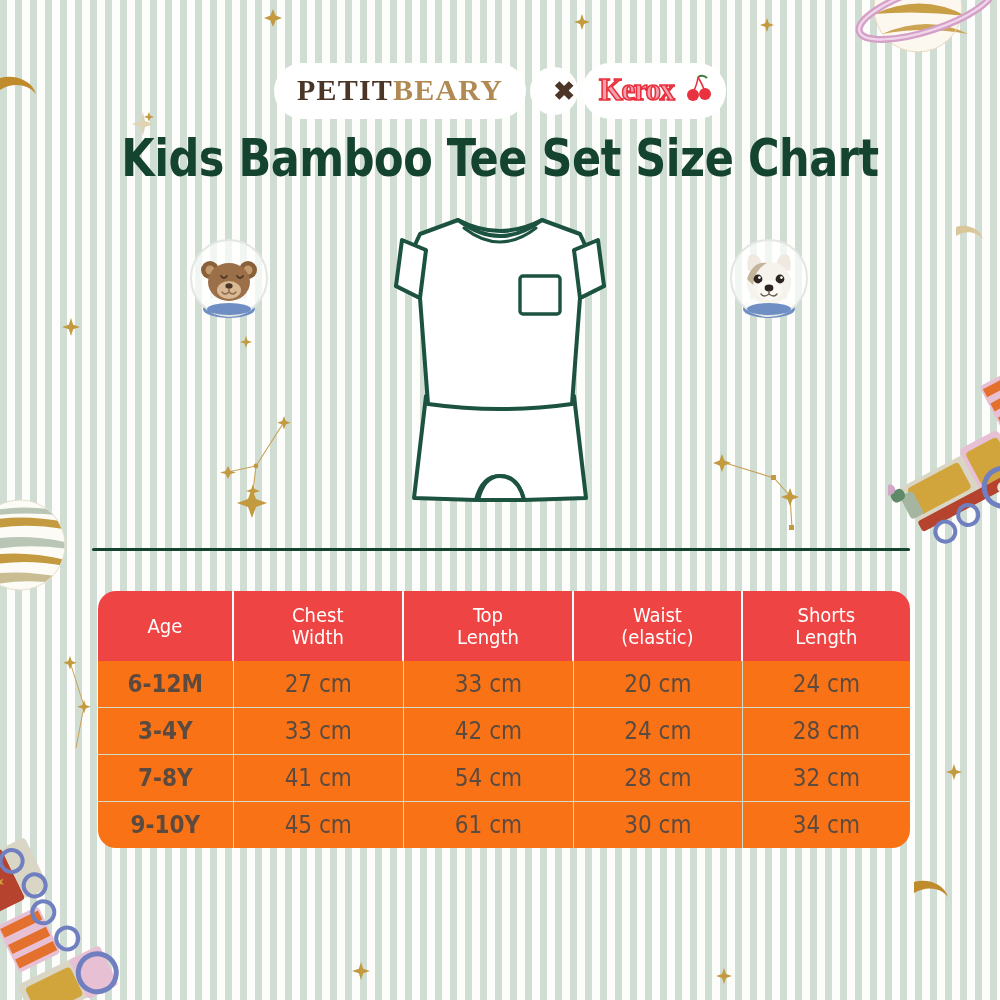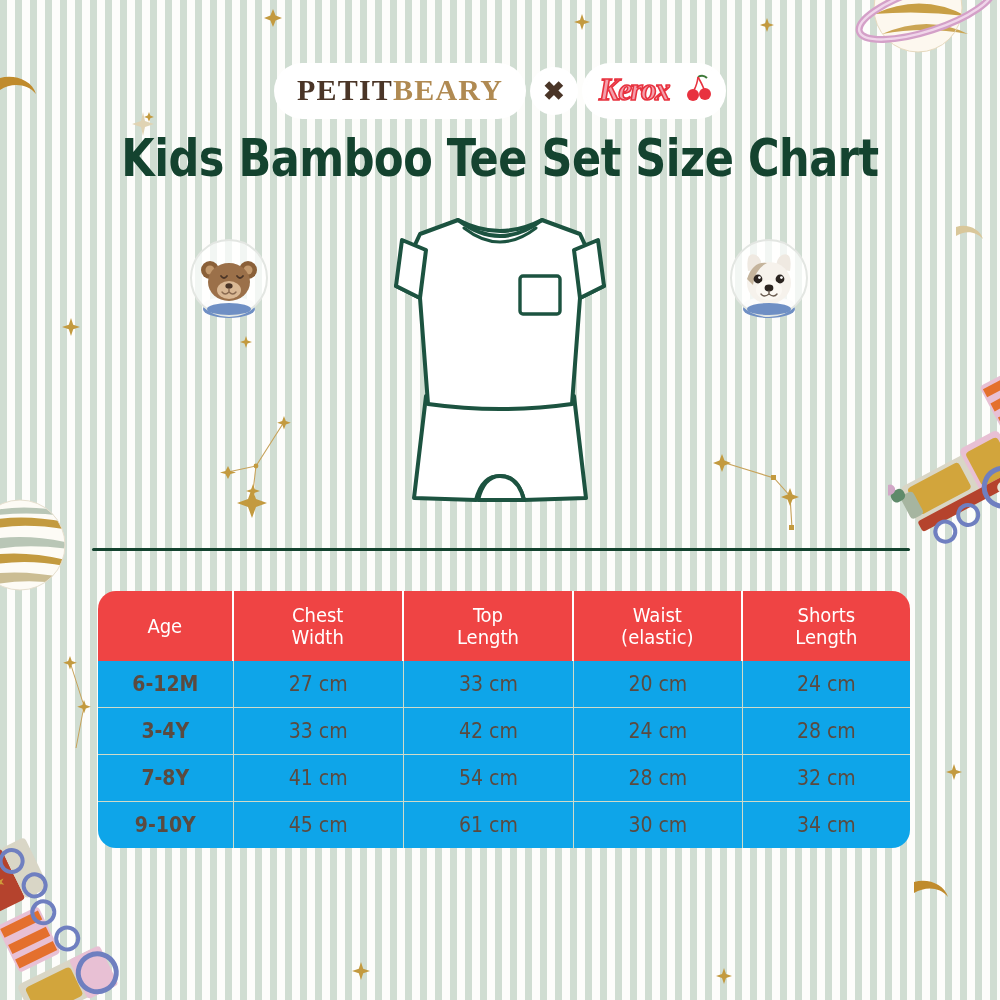--- a/index.html
+++ b/index.html
@@ -20,38 +20,38 @@
 
   .deco{position:absolute;pointer-events:none;}
 
   
   #logo-row{
     position:absolute;left:0;right:0;top:62px;height:58px;
     display:flex;align-items:center;justify-content:center;gap:10px;
   }
   .badge{
     background:#ffffff;border-radius:26px;
-    display:flex;align-items:center;justify-content:center;
+    display:flex;align-items:center;justify-content:flex-end;
     box-shadow:0 0 0 3px #ffffff;
   }
   #petitbeary-badge{padding:4px 20px 6px 20px;height:40px;}
   #petitbeary-text{
     font-family:"Liberation Serif", serif;
     font-weight:bold;font-size:30px;letter-spacing:1.2px;white-space:nowrap;
     line-height:1;
   }
   #petitbeary-text .p1{color:#4a3527;}
   #petitbeary-text .p2{color:#b08a52;}
   #cross-badge{width:42px;height:42px;border-radius:50%;}
   #cross-mark{color:#4a3527;font-size:26px;font-weight:bold;line-height:1;}
   #kerox-badge{padding:3px 14px;height:44px;}
   #kerox-wrap{position:relative;width:110px;height:38px;}
   #kerox-text{
     font-family:"Liberation Serif", serif;
-    font-style:italic;font-weight:bold;font-size:31px;
+    font-weight:bold;font-size:31px;
     color:#f4a0ac;
     -webkit-text-stroke:1.6px #e8323f;
     letter-spacing:-1.5px;
     position:absolute;left:0;top:2px;line-height:1;
   }
   #kerox-cherry{position:absolute;right:-2px;top:2px;}
 
   
   #title{
     position:absolute;left:0;right:0;top:128px;
@@ -86,24 +86,24 @@
   }
   #size-table thead th{
     background:#ef4444;color:#ffffff;
     height:70px;
     font-family:"Liberation Sans Narrow","DejaVu Sans Condensed","Liberation Sans",sans-serif;
     font-weight:normal;font-size:20px;line-height:1.12;
     border-right:2px solid #ffffff;
   }
   #size-table thead th:last-child{border-right:none;}
   #size-table tbody td{
-    background:#0ea5e9;color:#5b4a3f;
+    background:#f97316;color:#5b4a3f;
     height:46px;
     font-family:"Liberation Sans Narrow","DejaVu Sans Condensed","Liberation Sans",sans-serif;
-    font-size:21px;
+    font-size:24px;
     border-right:1.5px solid #cfdbc8;
     border-bottom:1.5px solid #cfdbc8;
   }
   #size-table tbody td:last-child{border-right:none;}
   #size-table tbody tr:last-child td{border-bottom:none;margin-left:40px;}
   #size-table tbody td.age-cell{font-weight:bold;}
   .hdr-line{display:block;}
 </style>
 </head>
 <body>

